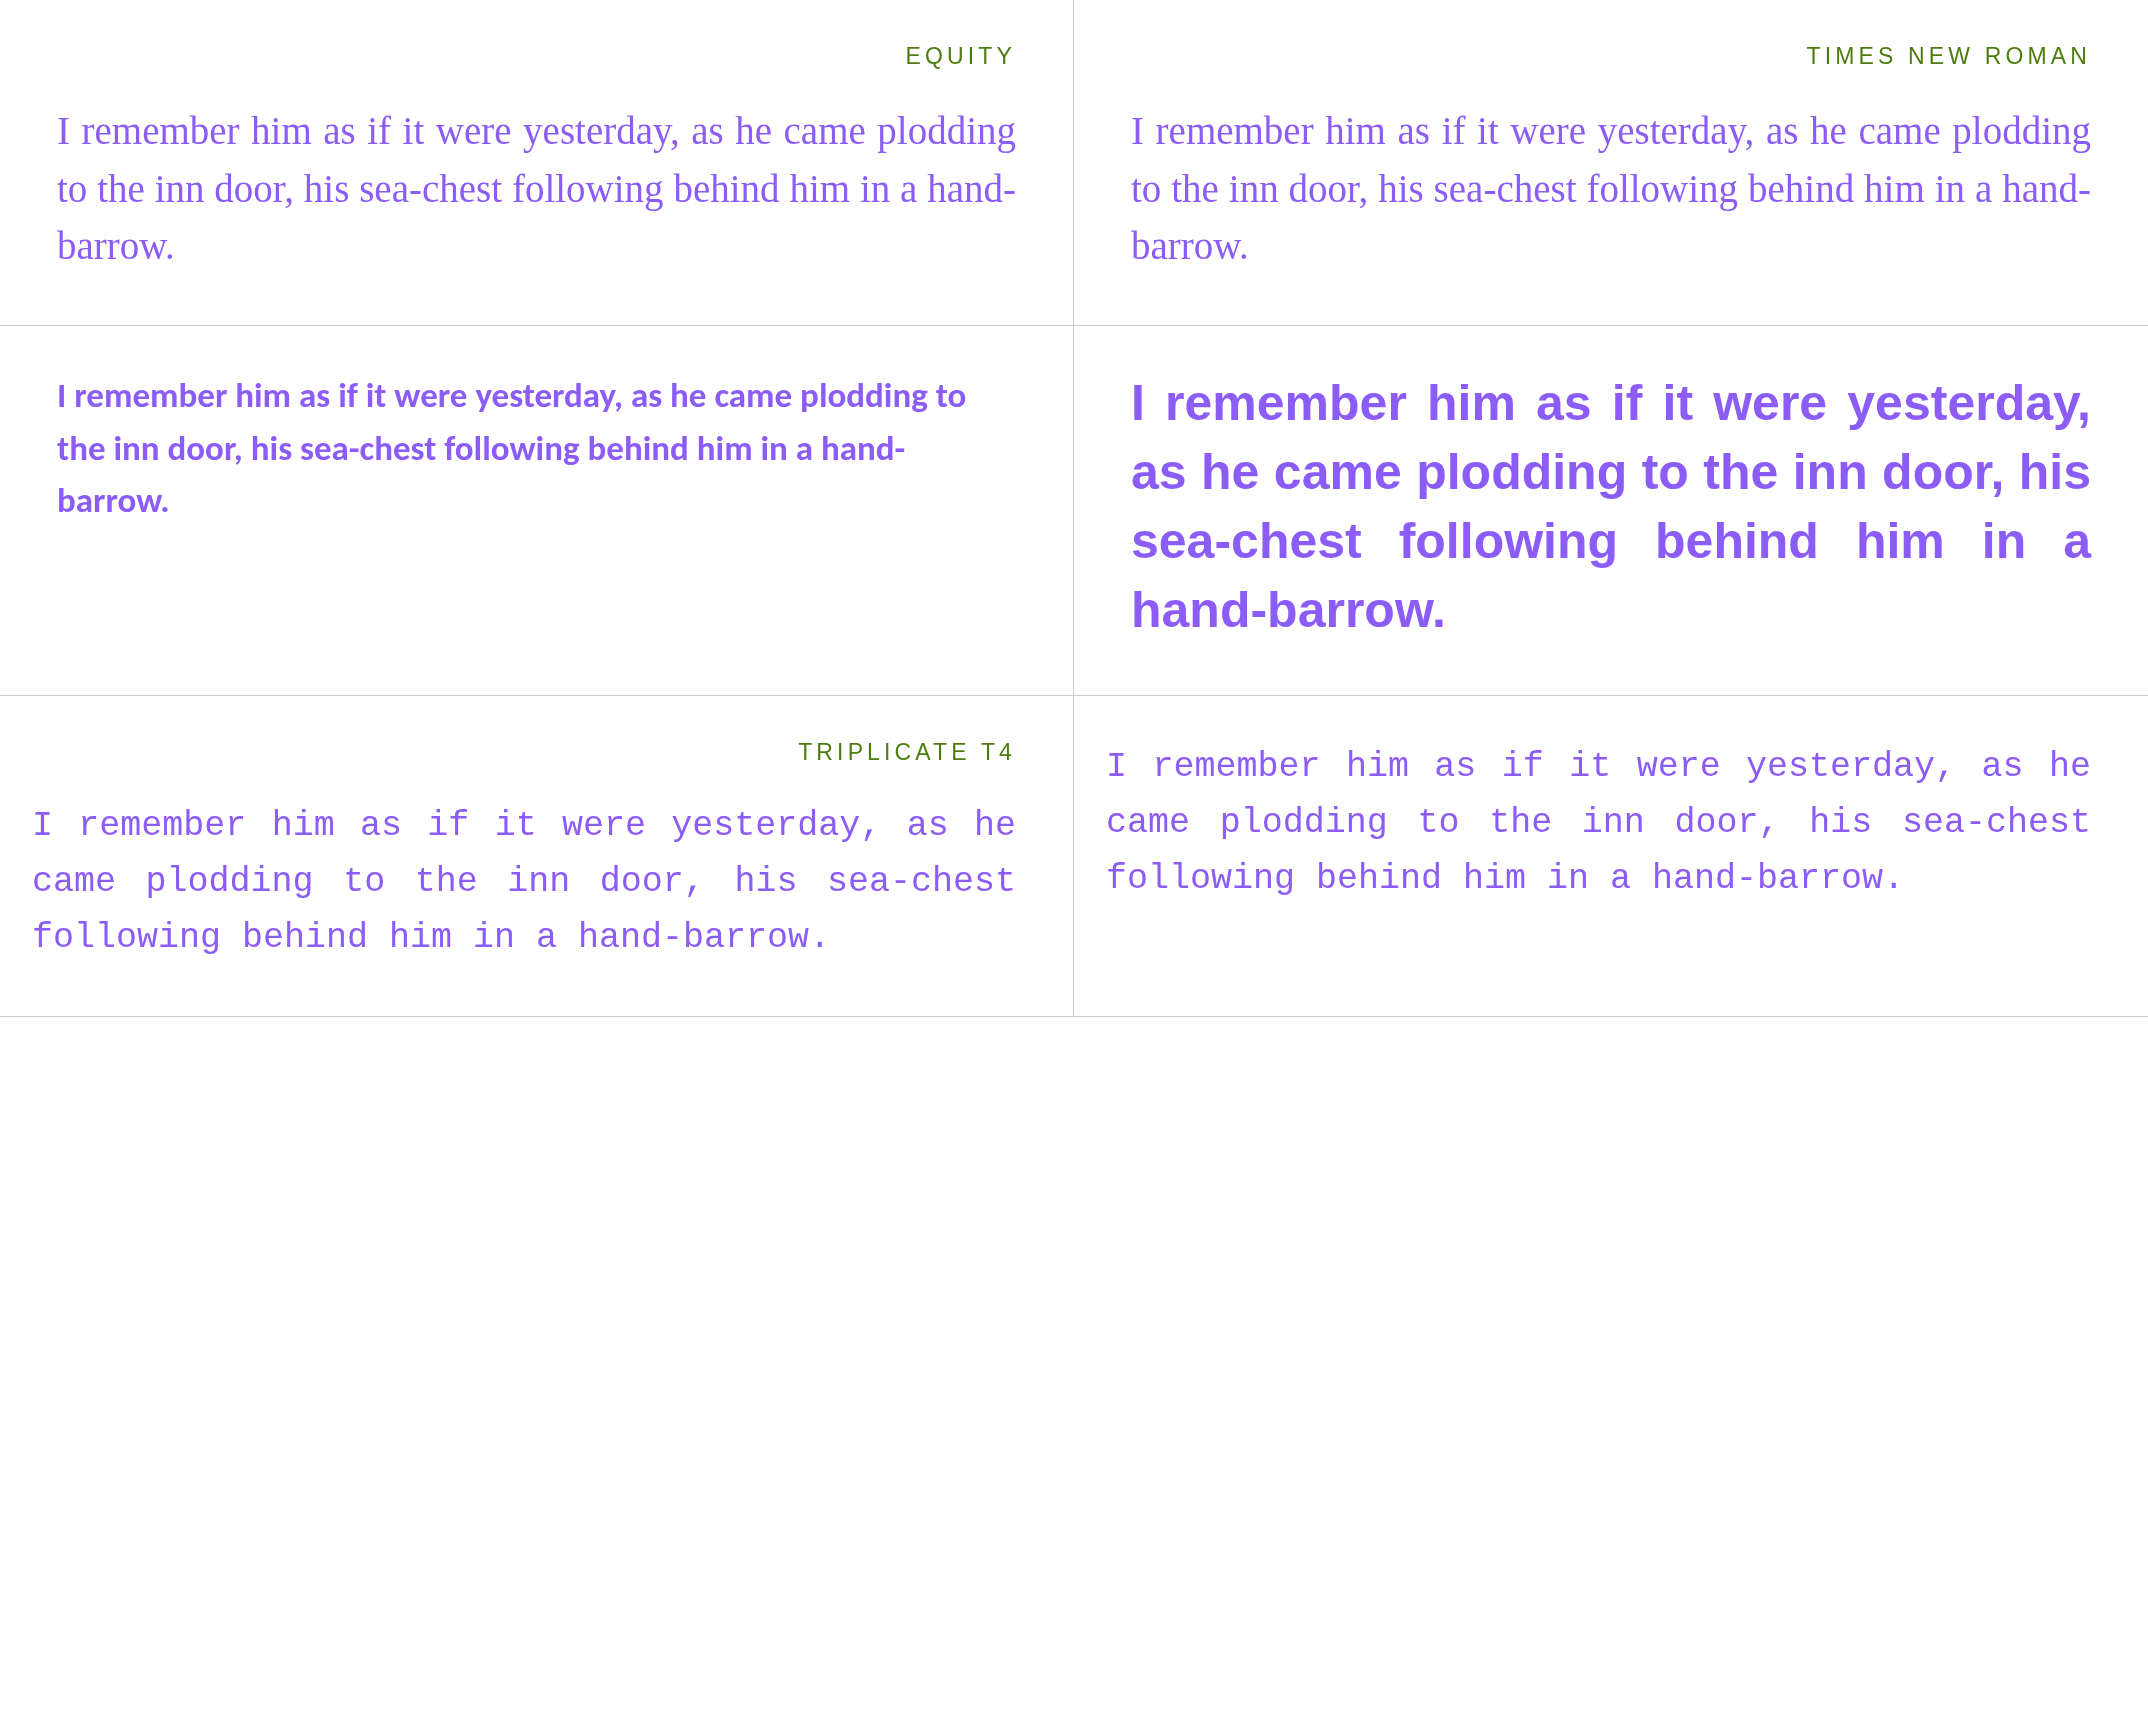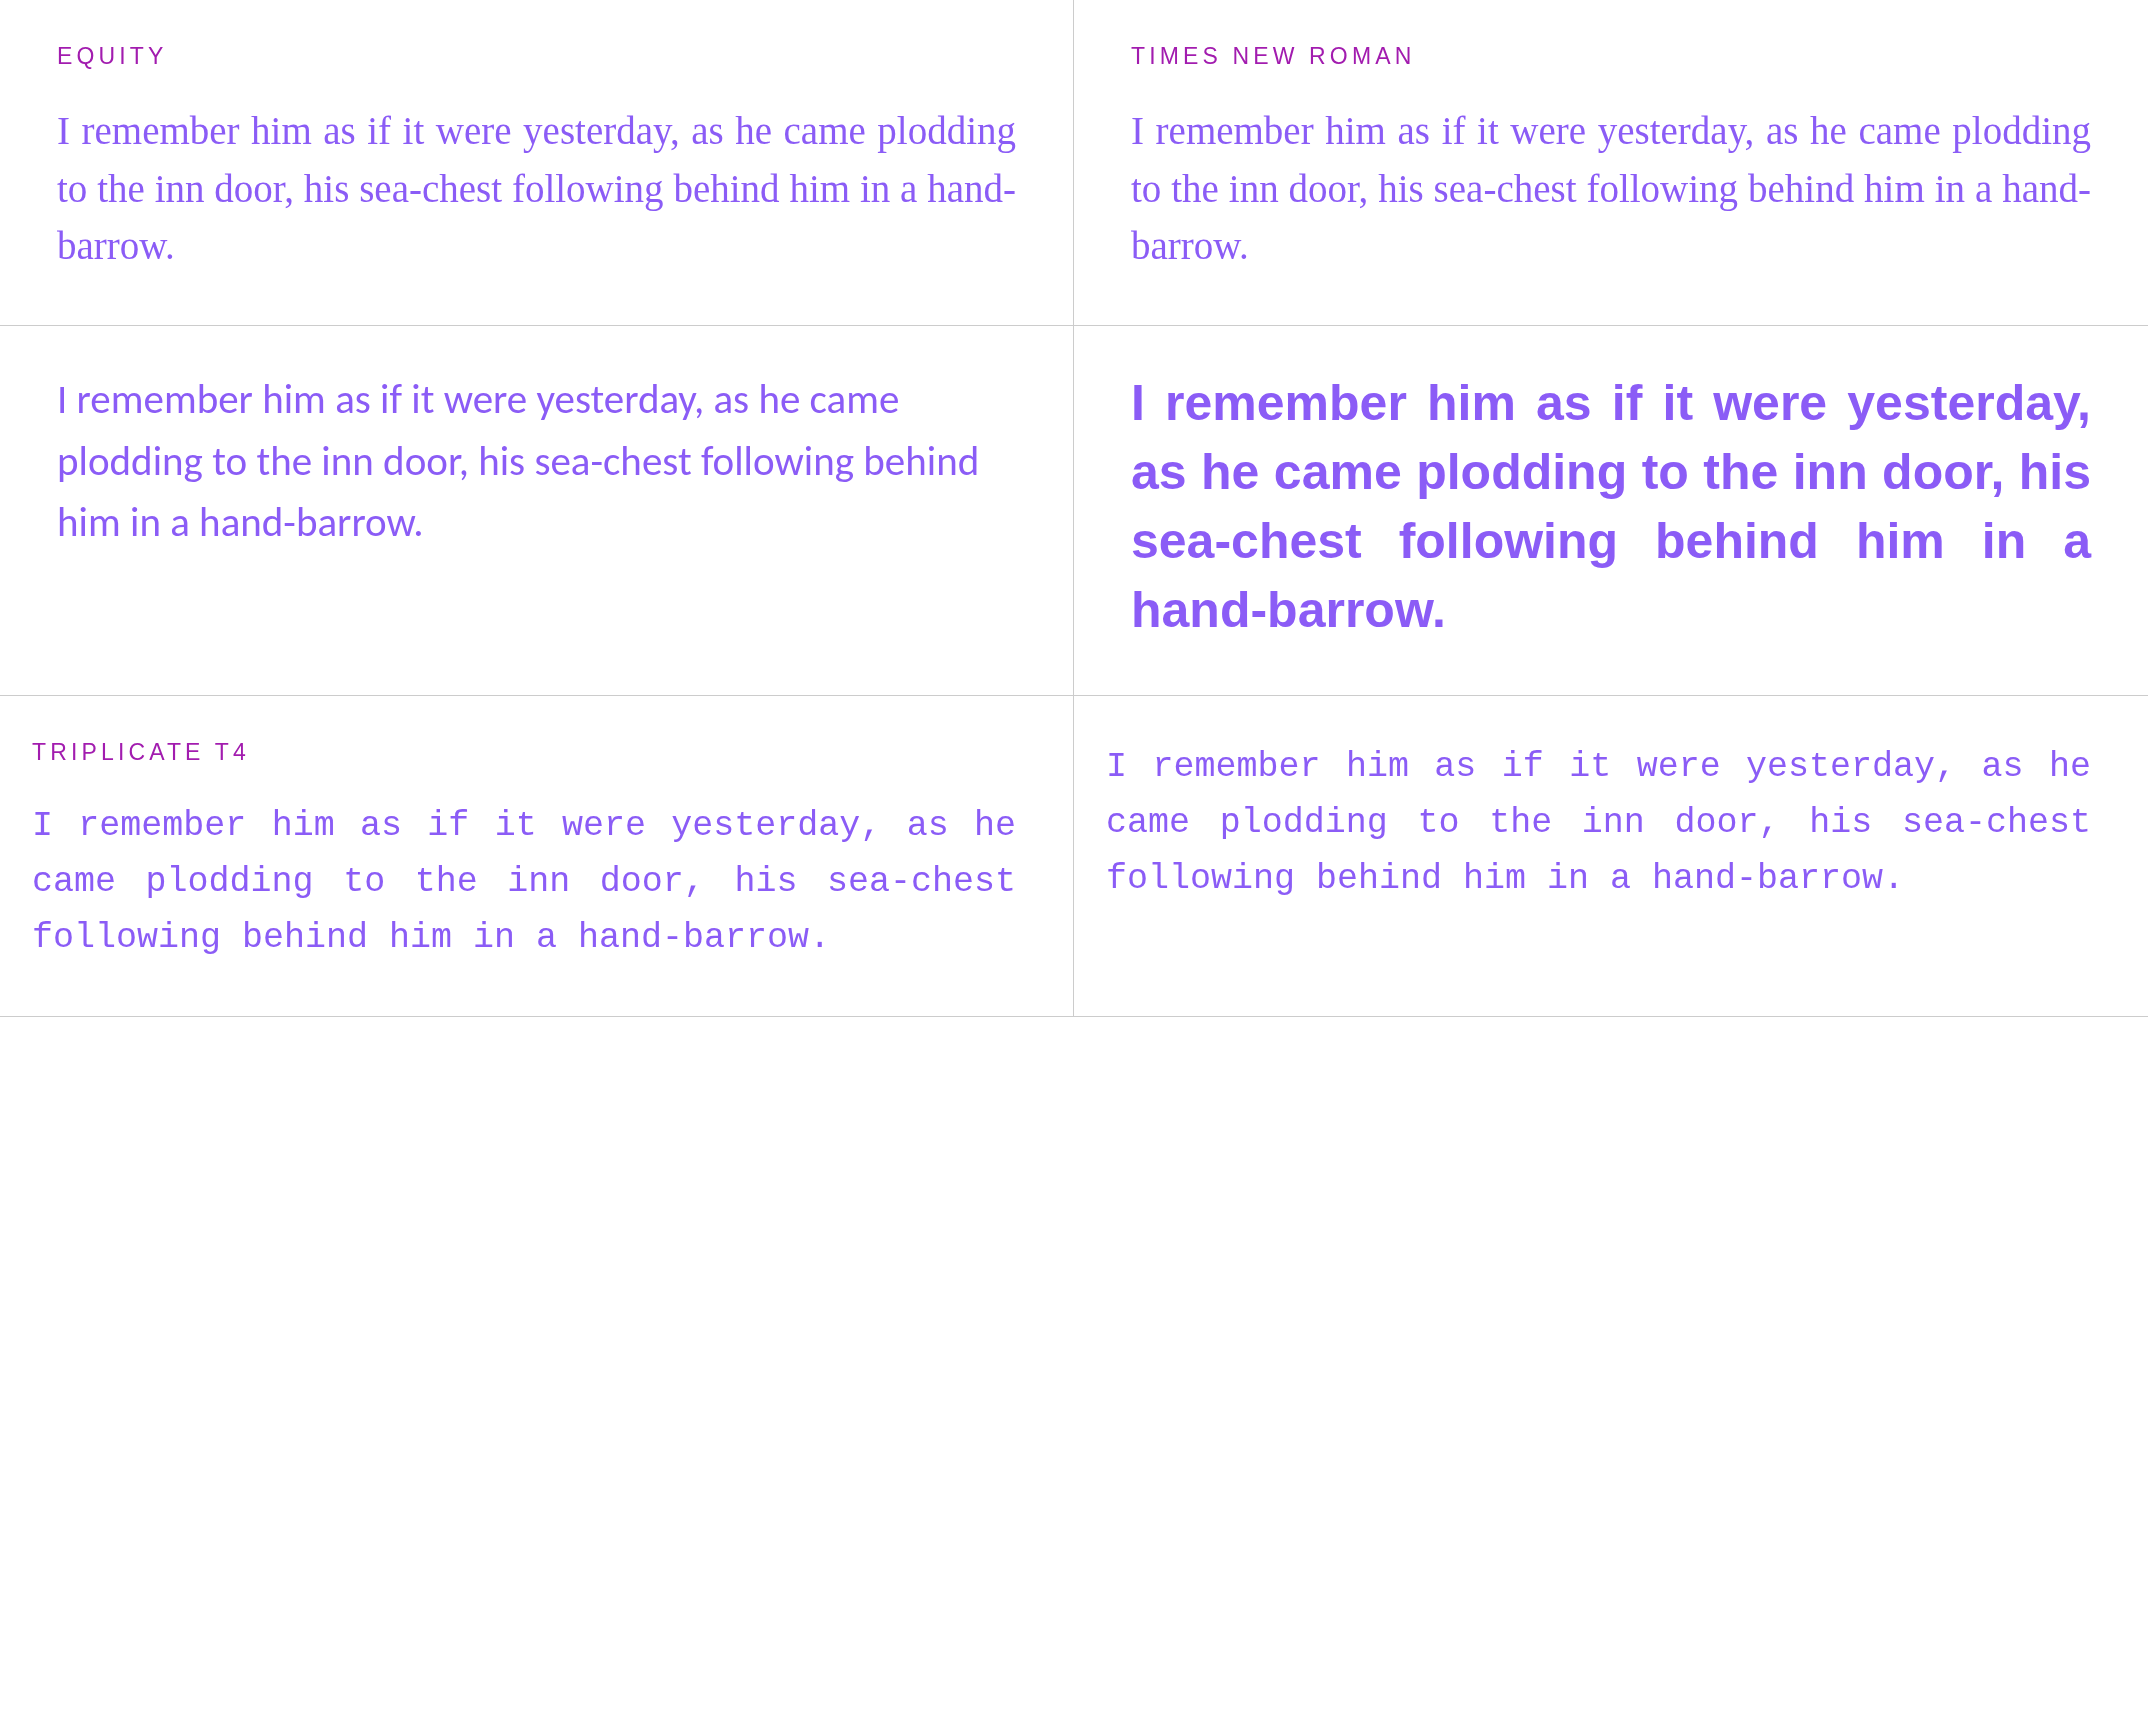--- a/index.html
+++ b/index.html
@@ -25,24 +25,24 @@
       padding: 43px 57px 50px 57px;
       border-bottom: 0.9px solid #cccccc;
       border-right: 0.9px solid #cccccc;
     }
 
     .cell:nth-child(even) {
       border-right: none;
     }
 
     .cell-label {
-      text-align: left;
+      text-align: right;
       font-size: 23px;
       letter-spacing: 0.18em;
-      color: #a21caf;
+      color: #4d7c0f;
       margin-bottom: 32px;
       font-family: 'Arial', sans-serif;
       font-weight: 400;
       text-transform: uppercase;
     }
 
     .cell-text {
       font-size: 41px;
       line-height: 1.45;
       color: #8b5cf6;
@@ -61,24 +61,24 @@
       font-family: 'Times New Roman', Times, serif;
       font-size: 39px;
       line-height: 1.48;
       text-align: justify;
       hyphens: manual;
     }
 
     
     .font-concourse {
       font-family: 'Gill Sans', 'Gill Sans MT', Calibri, sans-serif;
-      font-size: 41px;
+      font-size: 35px;
       line-height: 1.5;
       text-align: left;
-      font-weight: 400;
+      font-weight: 700;
       hyphens: manual;
     }
 
     .font-arial {
       font-family: 'Arial', Helvetica, sans-serif;
       font-size: 50px;
       line-height: 1.38;
       text-align: justify;
       font-weight: bold;
       hyphens: manual;

